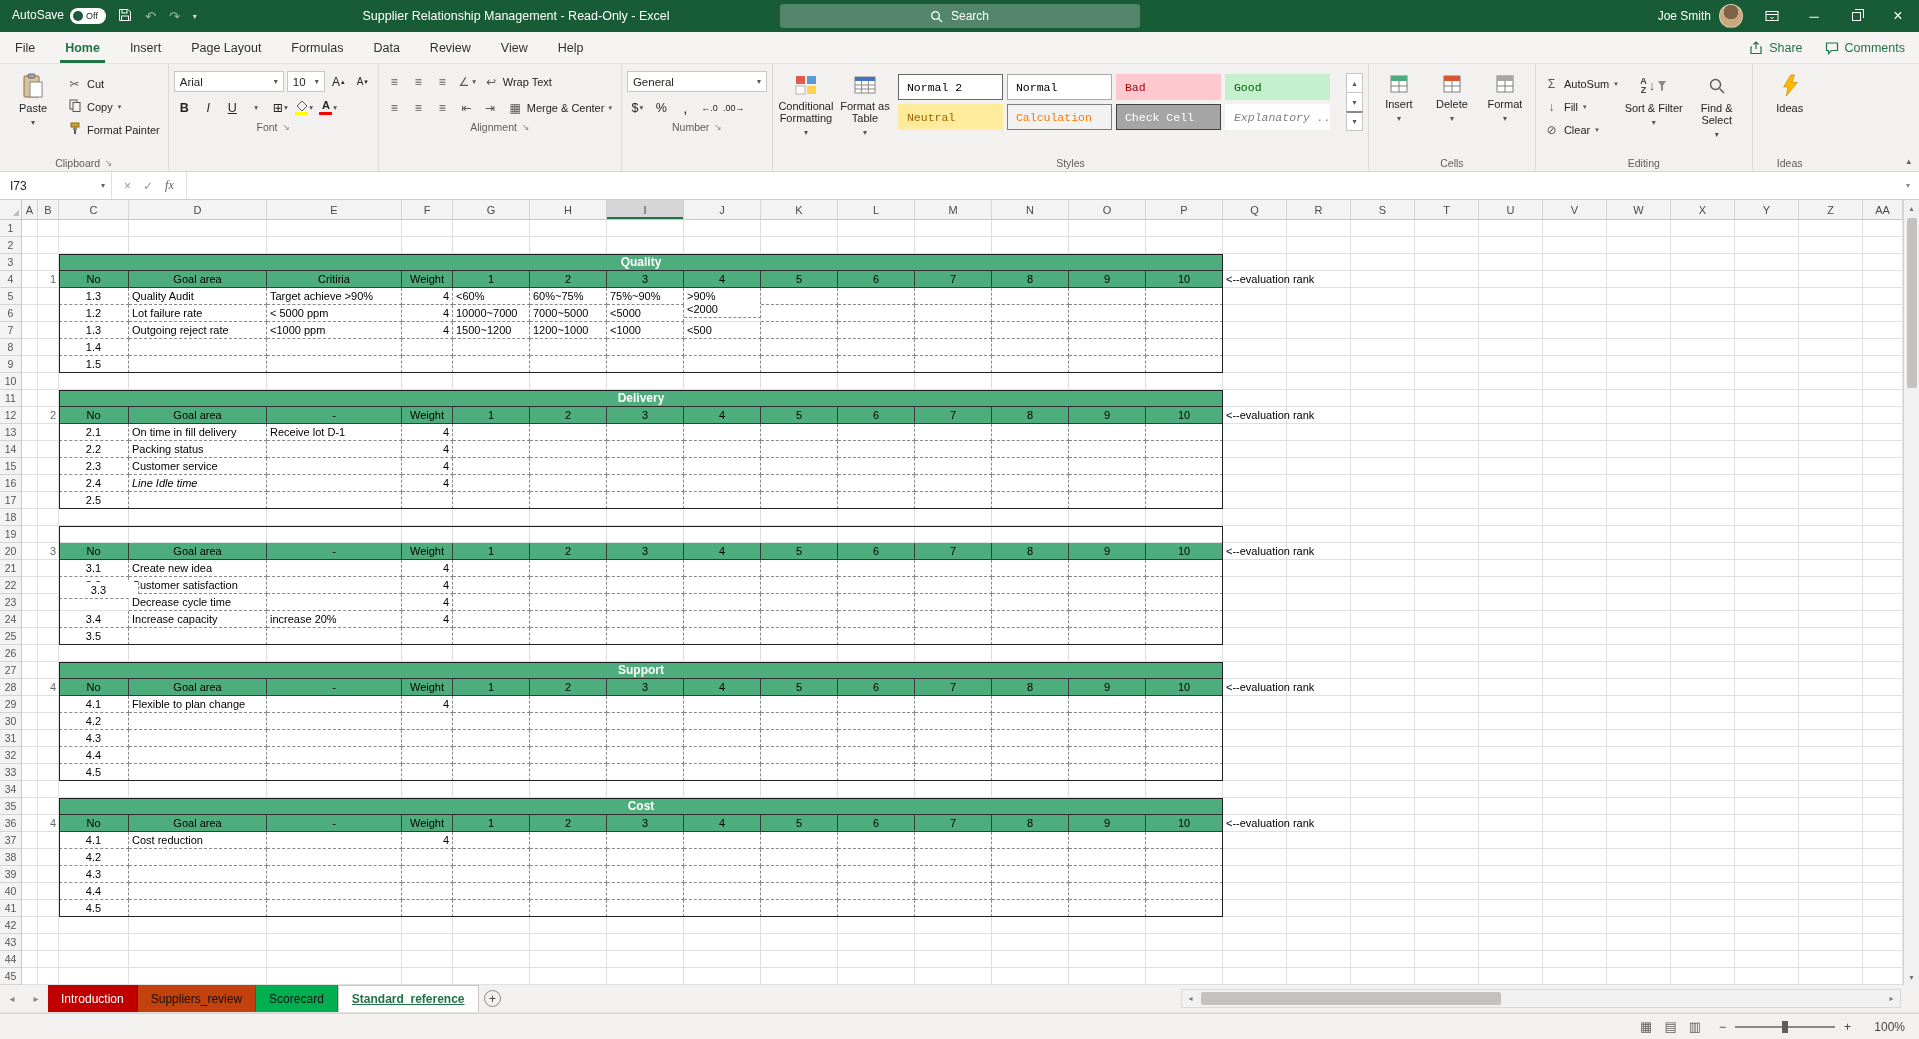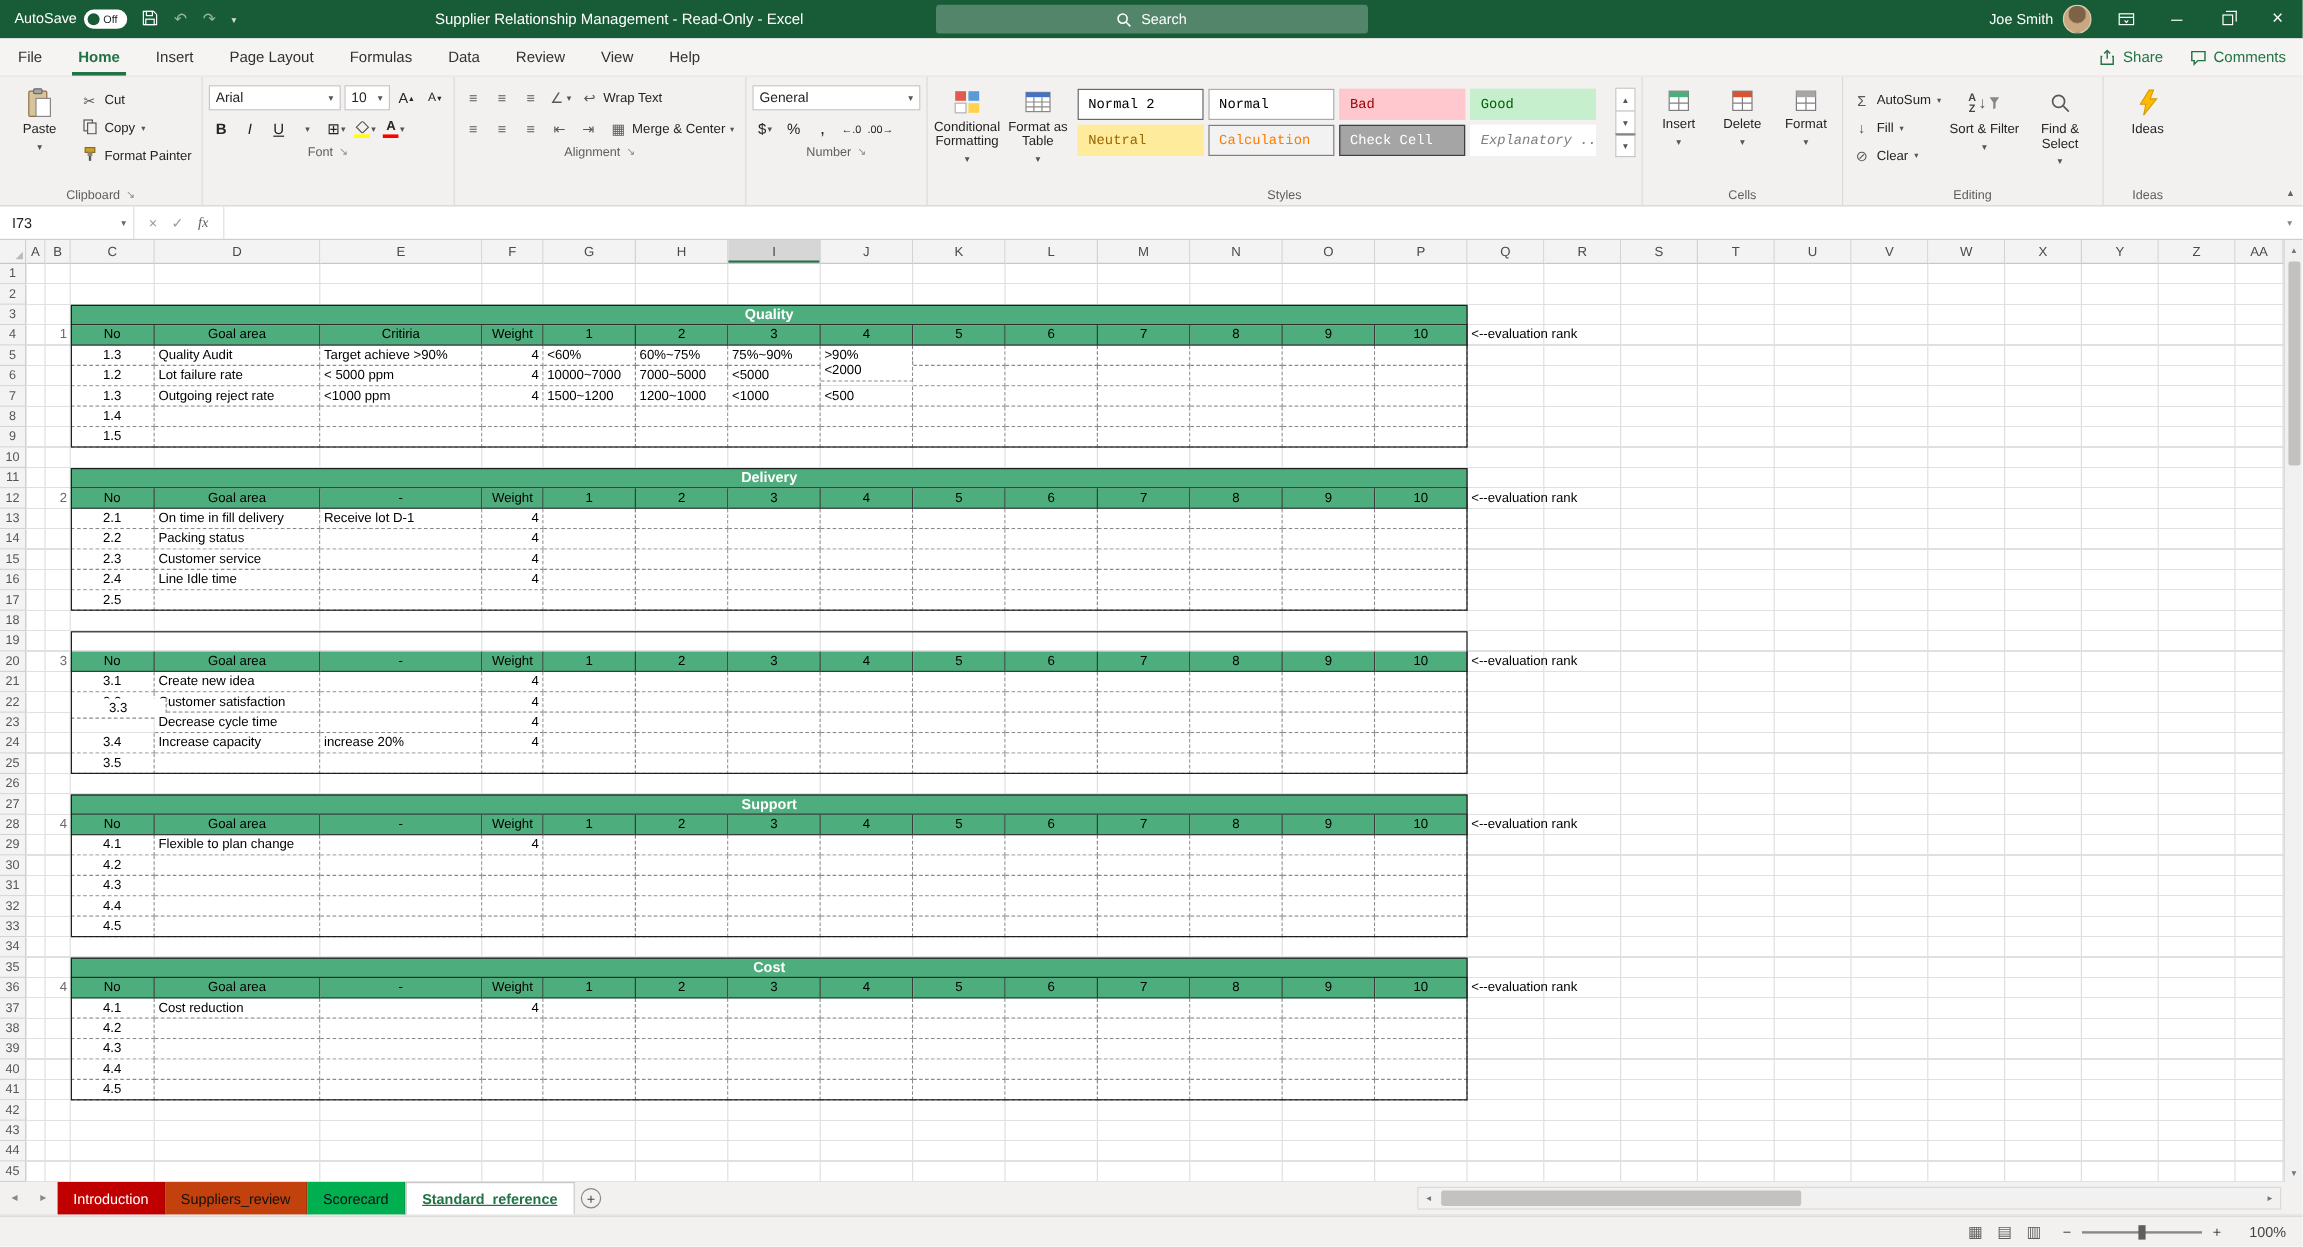--- a/index.html
+++ b/index.html
@@ -791,21 +791,21 @@
         <div class="tbl-cell" style="left: 508px; top: 238px; width: 77px; height: 17px;"></div>
         <div class="tbl-cell" style="left: 585px; top: 238px; width: 77px; height: 17px;"></div>
         <div class="tbl-cell" style="left: 662px; top: 238px; width: 77px; height: 17px;"></div>
         <div class="tbl-cell" style="left: 739px; top: 238px; width: 77px; height: 17px;"></div>
         <div class="tbl-cell" style="left: 816px; top: 238px; width: 77px; height: 17px;"></div>
         <div class="tbl-cell" style="left: 893px; top: 238px; width: 77px; height: 17px;"></div>
         <div class="tbl-cell" style="left: 970px; top: 238px; width: 77px; height: 17px;"></div>
         <div class="tbl-cell" style="left: 1047px; top: 238px; width: 77px; height: 17px;"></div>
         <div class="tbl-cell" style="left: 1124px; top: 238px; width: 77px; height: 17px;"></div>
         <div class="tbl-cell c-center" style="left: 37px; top: 255px; width: 70px; height: 17px;">2.4</div>
-        <div class="tbl-cell" style="left: 107px; top: 255px; width: 138px; height: 17px;">Line Idle time</div>
+        <div class="tbl-cell" style="left: 107px; top: 255px; width: 138px; height: 17px; font-style: italic;">Line Idle time</div>
         <div class="tbl-cell" style="left: 245px; top: 255px; width: 135px; height: 17px;"></div>
         <div class="tbl-cell c-right" style="left: 380px; top: 255px; width: 51px; height: 17px;">4</div>
         <div class="tbl-cell" style="left: 431px; top: 255px; width: 77px; height: 17px;"></div>
         <div class="tbl-cell" style="left: 508px; top: 255px; width: 77px; height: 17px;"></div>
         <div class="tbl-cell" style="left: 585px; top: 255px; width: 77px; height: 17px;"></div>
         <div class="tbl-cell" style="left: 662px; top: 255px; width: 77px; height: 17px;"></div>
         <div class="tbl-cell" style="left: 739px; top: 255px; width: 77px; height: 17px;"></div>
         <div class="tbl-cell" style="left: 816px; top: 255px; width: 77px; height: 17px;"></div>
         <div class="tbl-cell" style="left: 893px; top: 255px; width: 77px; height: 17px;"></div>
         <div class="tbl-cell" style="left: 970px; top: 255px; width: 77px; height: 17px;"></div>

